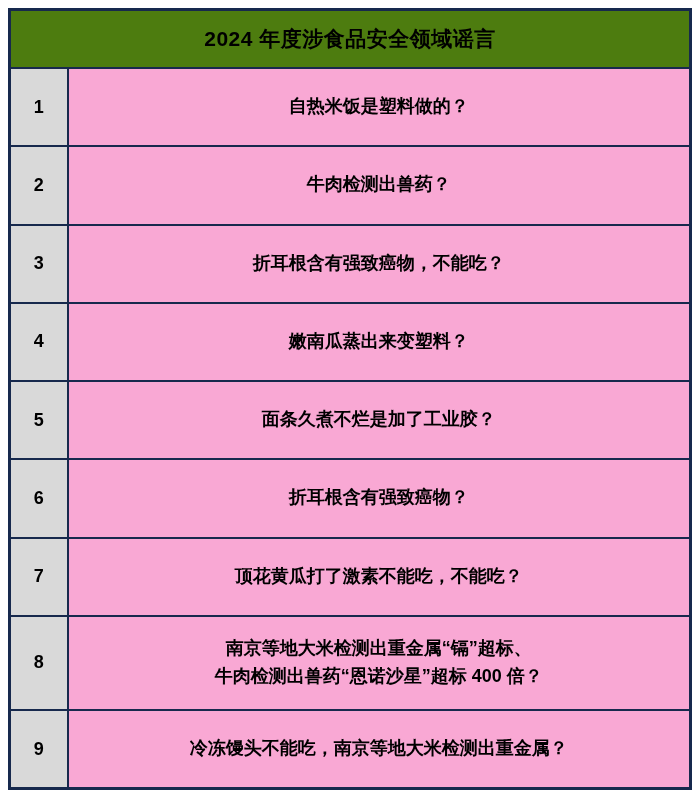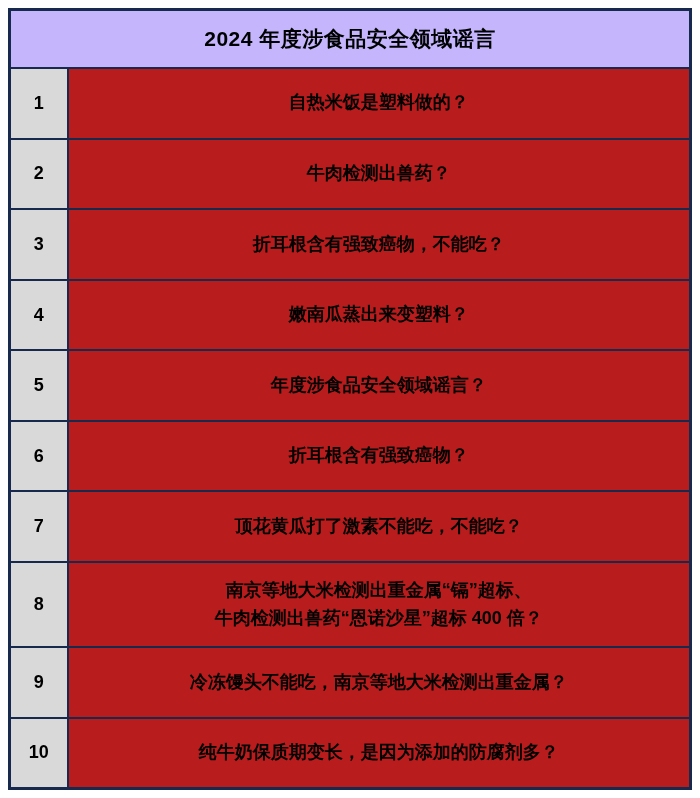--- a/index.html
+++ b/index.html
@@ -27,39 +27,39 @@
   table.rumor-table td {
     border: 2px solid #17294d;
     text-align: center;
     vertical-align: middle;
     font-weight: bold;
     color: #000000;
     padding: 2px 6px;
   }
   col.col-index { width: 58px; }
   tr.title-row th {
-    background: #c4b5fd;
+    background: #4d7c0f;
     font-size: 21px;
     height: 52px;
     color: #000000;
     letter-spacing: 0.5px;
   }
   tr.header-row th {
     background: #1f3864;
     color: #ffffff;
     font-size: 21px;
     height: 60px;
     letter-spacing: 1px;
   }
   tbody td.idx-cell {
     background: #d9d9d9;
     font-size: 18px;
   }
   tbody td.sample-cell {
-    background: #b91c1c;
+    background: #f9a8d4;
     font-size: 18px;
     white-space: pre-line;
     line-height: 1.55;
   }
   tbody tr { height: 63px; }
   tbody tr.tall-row { height: 76px; }
 </style>
 </head>
 <body>
 
@@ -86,38 +86,34 @@
       <tr>
         <td class="idx-cell">3</td>
         <td class="sample-cell">折耳根含有强致癌物，不能吃？</td>
       </tr>
       <tr>
         <td class="idx-cell">4</td>
         <td class="sample-cell">嫩南瓜蒸出来变塑料？</td>
       </tr>
       <tr>
         <td class="idx-cell">5</td>
-        <td class="sample-cell">年度涉食品安全领域谣言？</td>
+        <td class="sample-cell">面条久煮不烂是加了工业胶？</td>
       </tr>
       <tr>
         <td class="idx-cell">6</td>
         <td class="sample-cell">折耳根含有强致癌物？</td>
       </tr>
       <tr>
         <td class="idx-cell">7</td>
         <td class="sample-cell">顶花黄瓜打了激素不能吃，不能吃？</td>
       </tr>
       <tr class="tall-row">
         <td class="idx-cell">8</td>
         <td class="sample-cell">南京等地大米检测出重金属“镉”超标、
 牛肉检测出兽药“恩诺沙星”超标 400 倍？</td>
       </tr>
       <tr>
         <td class="idx-cell">9</td>
         <td class="sample-cell">冷冻馒头不能吃，南京等地大米检测出重金属？</td>
       </tr>
-      <tr>
-        <td class="idx-cell">10</td>
-        <td class="sample-cell">纯牛奶保质期变长，是因为添加的防腐剂多？</td>
-      </tr>
     </tbody>
   </table>
 </div>
 
 </body></html>

